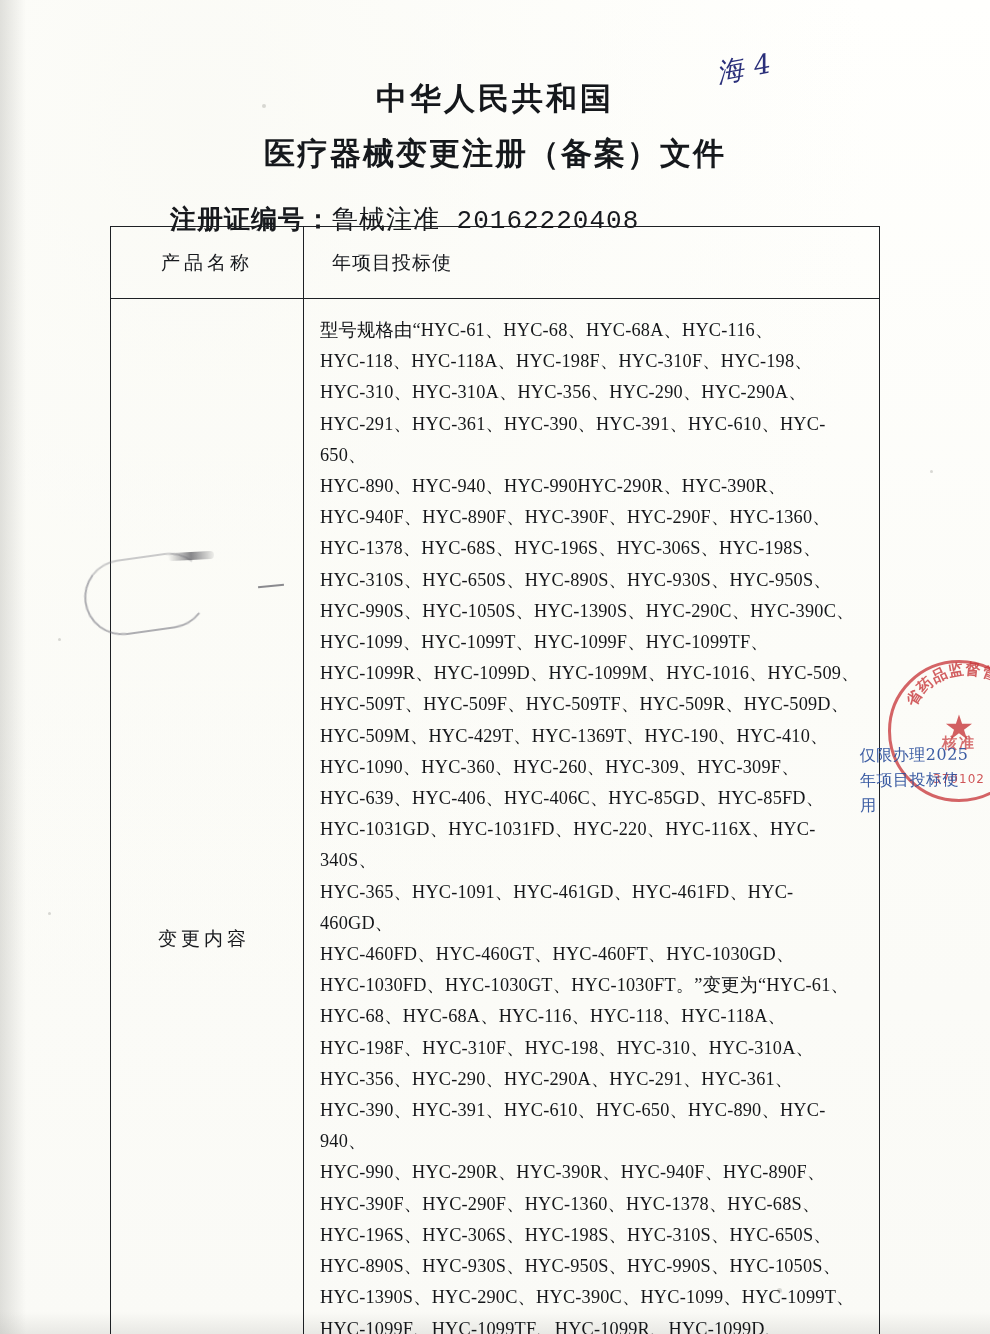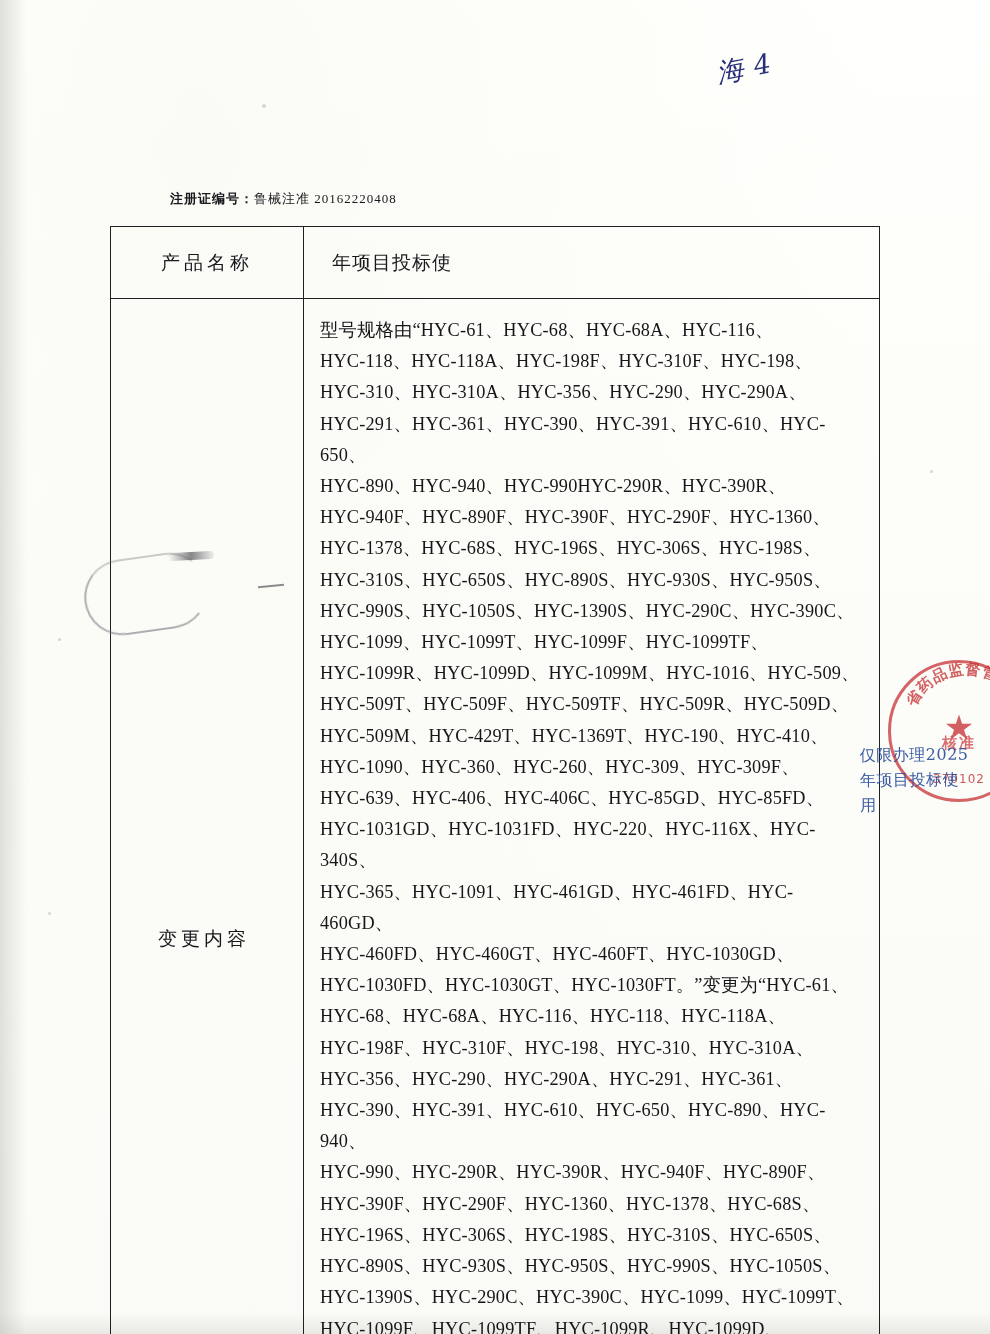--- a/index.html
+++ b/index.html
@@ -68,23 +68,23 @@
     font-family: "DejaVu Serif", serif;
     font-weight: bold;
     font-size: 31px;
     letter-spacing: 2px;
     color: #15181c;
     margin-top: 13px;
   }
   .cert-line {
     position: absolute;
     left: 170px;
-    top: 190px;
-    font-family: Liberation Serif, serif;
-    font-size: 13px;
+    top: 202px;
+    font-family: Liberation Mono, monospace;
+    font-size: 26px;
     letter-spacing: 1px;
     color: #17191d;
   }
   .cert-line .lbl { font-weight: bold; }
 
   
   .doc-table {
     position: absolute;
     left: 110px;
     top: 226px;
@@ -278,20 +278,24 @@
   <div class="edge-shadow-bottom"></div>
 
   <div class="speck" style="left:262px; top:104px; width:4px; height:4px;"></div>
   <div class="speck" style="left:58px; top:638px; width:3px; height:3px;"></div>
   <div class="speck" style="left:48px; top:912px; width:3px; height:3px;"></div>
   <div class="speck" style="left:777px; top:1288px; width:5px; height:5px;"></div>
   <div class="speck" style="left:930px; top:470px; width:3px; height:3px;"></div>
 
   <div class="handwriting">海 4</div>
 
+  <div class="title-block">
+    <div class="title-1">中华人民共和国</div>
+    <div class="title-2">医疗器械变更注册（备案）文件</div>
+  </div>
 
   <div class="cert-line">
     <span class="lbl">注册证编号：</span><span>鲁械注准 20162220408</span>
   </div>
 
   <table class="doc-table">
     <tbody>
         <tr>
       <td class="col-label">
         <div class="cell-label-text">产品名称</div>

